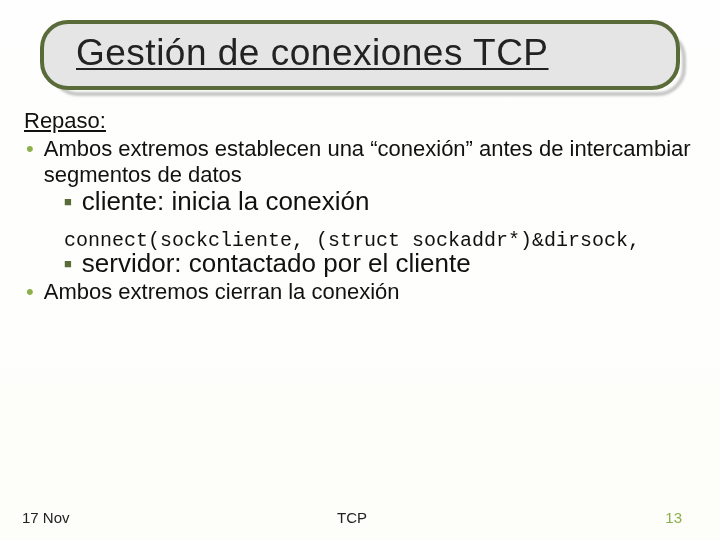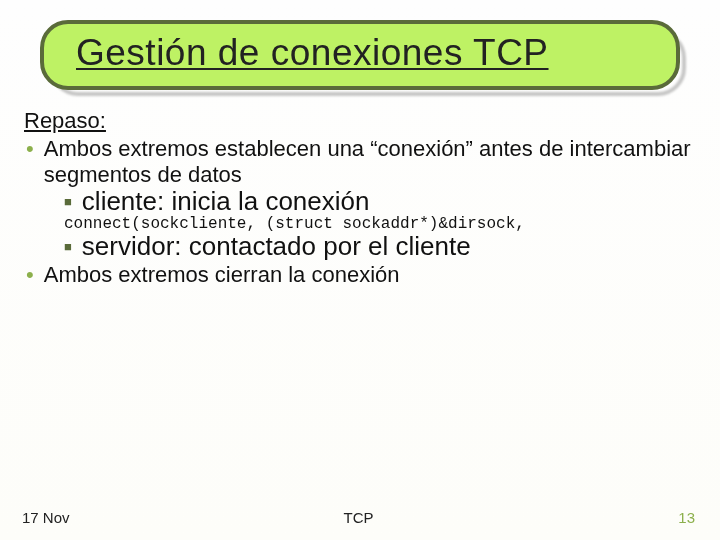--- a/index.html
+++ b/index.html
@@ -20,21 +20,21 @@
     top: 10px; left: 10px; right: -6px; bottom: -6px;
     border: 4px solid rgba(0,0,0,0.22);
     border-radius: 28px;
     filter: blur(1px);
   }
   .title-box {
     position: relative;
     border: 4px solid #5a6b3a;
     border-radius: 28px;
     padding: 8px 32px 12px 32px;
-    background: #bef264;
+    background: #e5e5e5;
   }
   .title-text {
     font-size: 37px;
     color: #222;
     text-decoration: underline;
     text-decoration-thickness: 2px;
     text-underline-offset: 3px;
     letter-spacing: 0.5px;
   }
   .content {
@@ -77,33 +77,34 @@
     flex-shrink: 0;
     padding-top: 1px;
   }
   .lvl2-text {
     font-size: 26px;
     line-height: 22px;
     flex: 1;
   }
   .code {
     font-family: "Courier New", Courier, monospace;
-    font-size: 16px;
+    font-size: 20px;
     line-height: 22px;
     margin-left: 0;
     white-space: pre-wrap;
+    margin-top: 17px;
   }
   .code-indent {
     padding-left: 38px;
   }
   .lvl1-gap { margin-top: 4px; }
   .footer {
     position: absolute;
     bottom: 14px;
-    left: 0; right: 3px;
+    left: 0; right: 16px;
     display: flex;
     justify-content: space-between;
     padding: 0 22px;
     font-size: 15px;
     gap: 12px;
   }
   .fl { color: #222; }
   .fc { color: #222; position: absolute; left: 50%; transform: translateX(-50%); }
   .fr { color: #8cb04c; text-align: center; }
 </style>

